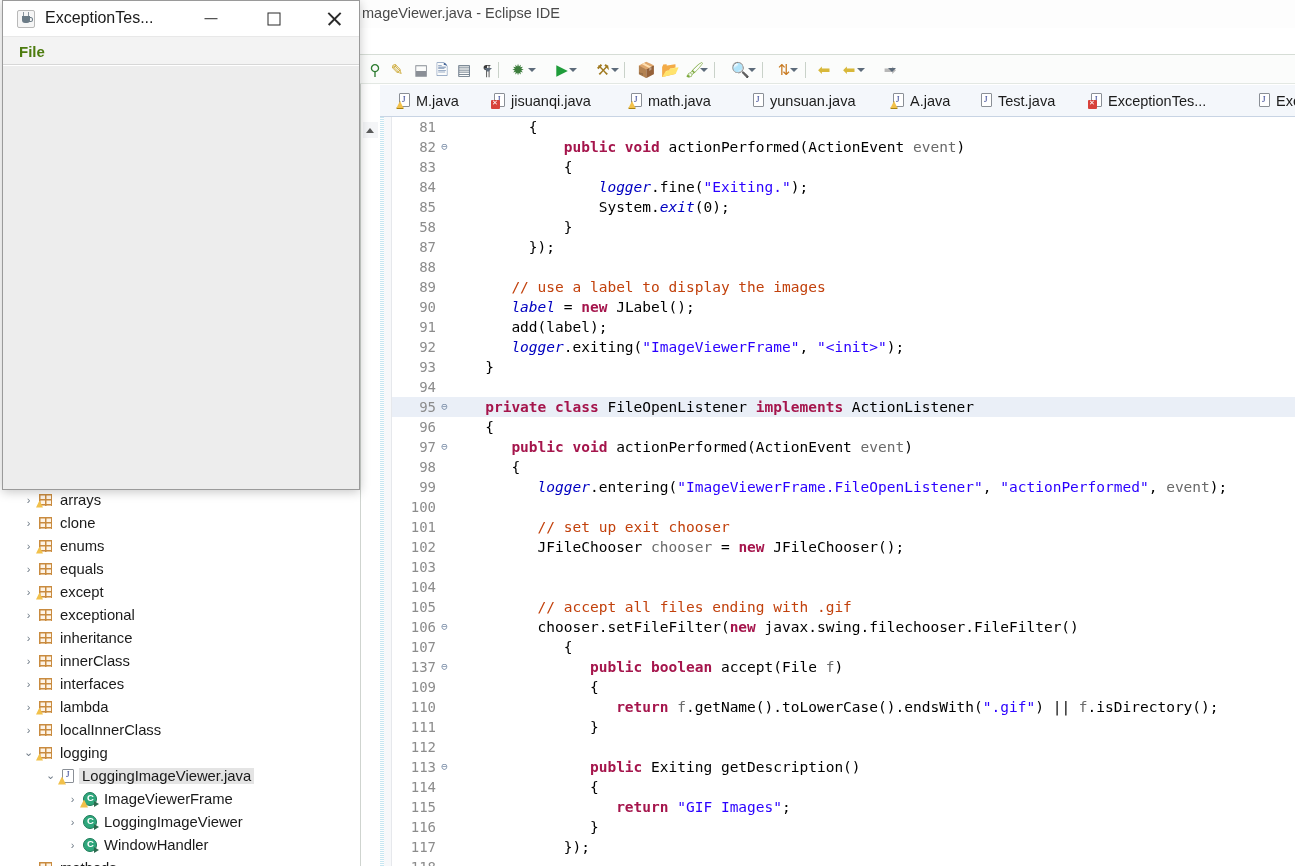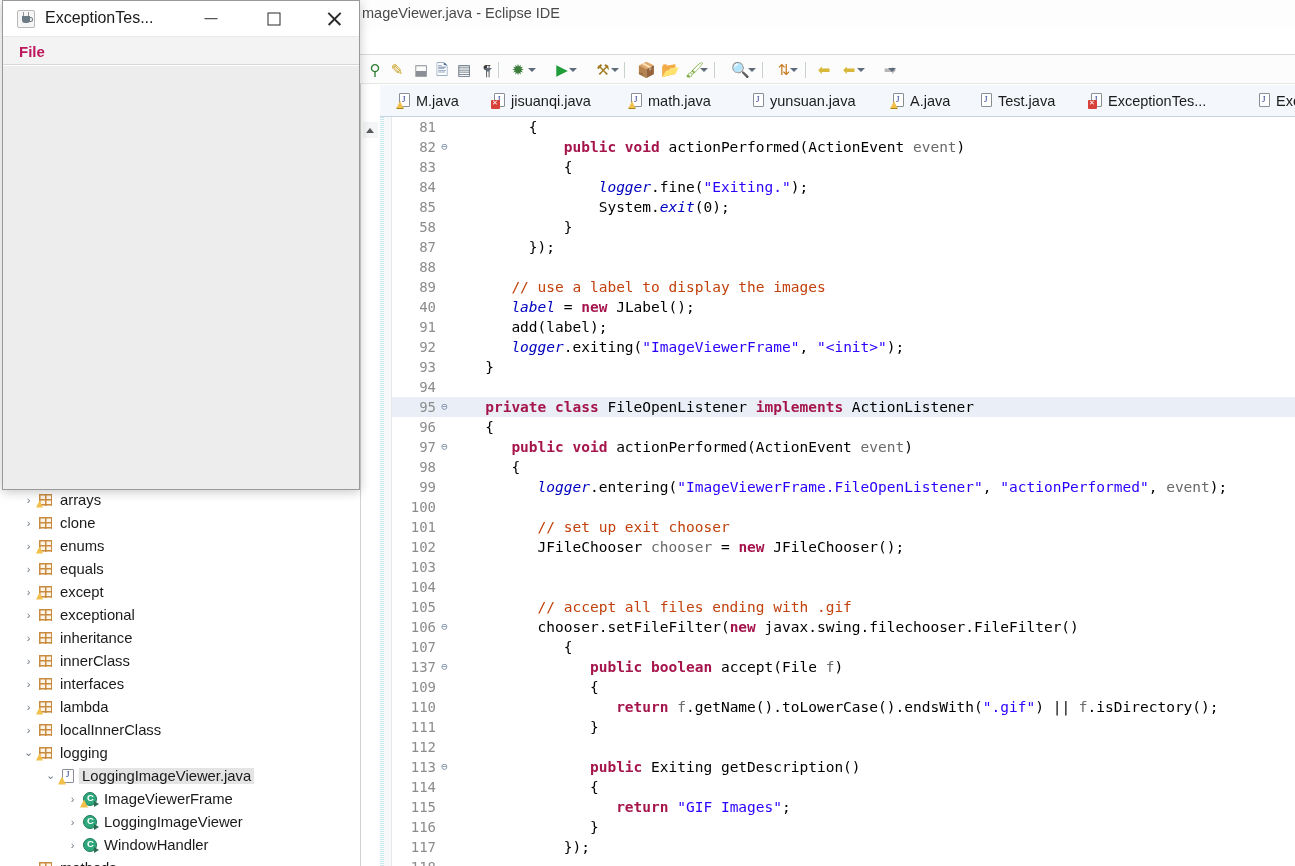--- a/index.html
+++ b/index.html
@@ -289,21 +289,21 @@
   }
   .jw-close .g::before { transform: rotate(45deg); }
   .jw-close .g::after  { transform: rotate(-45deg); }
 
   .jw-menubar {
     position: absolute; left: 0; top: 36px; width: 356px; height: 28px;
     background: #f3f3f3; border-bottom: 1px solid #d7d7d7;
   }
   .jw-menu-item {
     position: absolute; left: 12px; top: 5px;
-    font-size: 15px; font-weight: bold; color: #be185d;
+    font-size: 15px; font-weight: bold; color: #4d7c0f;
     padding: 1px 4px; cursor: default;
     font-family: "Liberation Sans", sans-serif;
   }
   .jw-content {
     position: absolute; left: 0; top: 64px; width: 356px; height: 424px;
     background: #ededed; border-top: 1px solid #ffffff;
   }
 </style>
 </head>
 <body>
@@ -431,21 +431,21 @@
       <div class="code-lines" id="code-lines">
           <div class="cl"><span class="lno">81</span><span class="fold"></span><span class="ctext"><span class="plain">        {</span></span></div>
           <div class="cl"><span class="lno">82</span><span class="fold">⊖</span><span class="ctext"><span class="kw">            public void </span><span class="plain">actionPerformed(ActionEvent </span><span class="prm">event</span><span class="plain">)</span></span></div>
           <div class="cl"><span class="lno">83</span><span class="fold"></span><span class="ctext"><span class="plain">            {</span></span></div>
           <div class="cl"><span class="lno">84</span><span class="fold"></span><span class="ctext"><span class="fld">                logger</span><span class="plain">.fine(</span><span class="str">"Exiting."</span><span class="plain">);</span></span></div>
           <div class="cl"><span class="lno">85</span><span class="fold"></span><span class="ctext"><span class="plain">                System.</span><span class="fld">exit</span><span class="plain">(0);</span></span></div>
           <div class="cl"><span class="lno">58</span><span class="fold"></span><span class="ctext"><span class="plain">            }</span></span></div>
           <div class="cl"><span class="lno">87</span><span class="fold"></span><span class="ctext"><span class="plain">        });</span></span></div>
           <div class="cl"><span class="lno">88</span><span class="fold"></span><span class="ctext"><span class="plain"></span></span></div>
           <div class="cl"><span class="lno">89</span><span class="fold"></span><span class="ctext"><span class="cmt">      // use a label to display the images</span></span></div>
-          <div class="cl"><span class="lno">40</span><span class="fold"></span><span class="ctext"><span class="fld">      label</span><span class="plain"> = </span><span class="kw">new </span><span class="plain">JLabel();</span></span></div>
+          <div class="cl"><span class="lno">90</span><span class="fold"></span><span class="ctext"><span class="fld">      label</span><span class="plain"> = </span><span class="kw">new </span><span class="plain">JLabel();</span></span></div>
           <div class="cl"><span class="lno">91</span><span class="fold"></span><span class="ctext"><span class="plain">      add(label);</span></span></div>
           <div class="cl"><span class="lno">92</span><span class="fold"></span><span class="ctext"><span class="fld">      logger</span><span class="plain">.exiting(</span><span class="str">"ImageViewerFrame"</span><span class="plain">, </span><span class="str">"&lt;init&gt;"</span><span class="plain">);</span></span></div>
           <div class="cl"><span class="lno">93</span><span class="fold"></span><span class="ctext"><span class="plain">   }</span></span></div>
           <div class="cl"><span class="lno">94</span><span class="fold"></span><span class="ctext"><span class="plain"></span></span></div>
           <div class="cl hl"><span class="lno">95</span><span class="fold">⊖</span><span class="ctext"><span class="kw">   private class </span><span class="plain">FileOpenListener </span><span class="kw">implements </span><span class="plain">ActionListener</span></span></div>
           <div class="cl"><span class="lno">96</span><span class="fold"></span><span class="ctext"><span class="plain">   {</span></span></div>
           <div class="cl"><span class="lno">97</span><span class="fold">⊖</span><span class="ctext"><span class="kw">      public void </span><span class="plain">actionPerformed(ActionEvent </span><span class="prm">event</span><span class="plain">)</span></span></div>
           <div class="cl"><span class="lno">98</span><span class="fold"></span><span class="ctext"><span class="plain">      {</span></span></div>
           <div class="cl"><span class="lno">99</span><span class="fold"></span><span class="ctext"><span class="fld">         logger</span><span class="plain">.entering(</span><span class="str">"ImageViewerFrame.FileOpenListener"</span><span class="plain">, </span><span class="str">"actionPerformed"</span><span class="plain">, </span><span class="prm">event</span><span class="plain">);</span></span></div>
           <div class="cl"><span class="lno">100</span><span class="fold"></span><span class="ctext"><span class="plain"></span></span></div>

